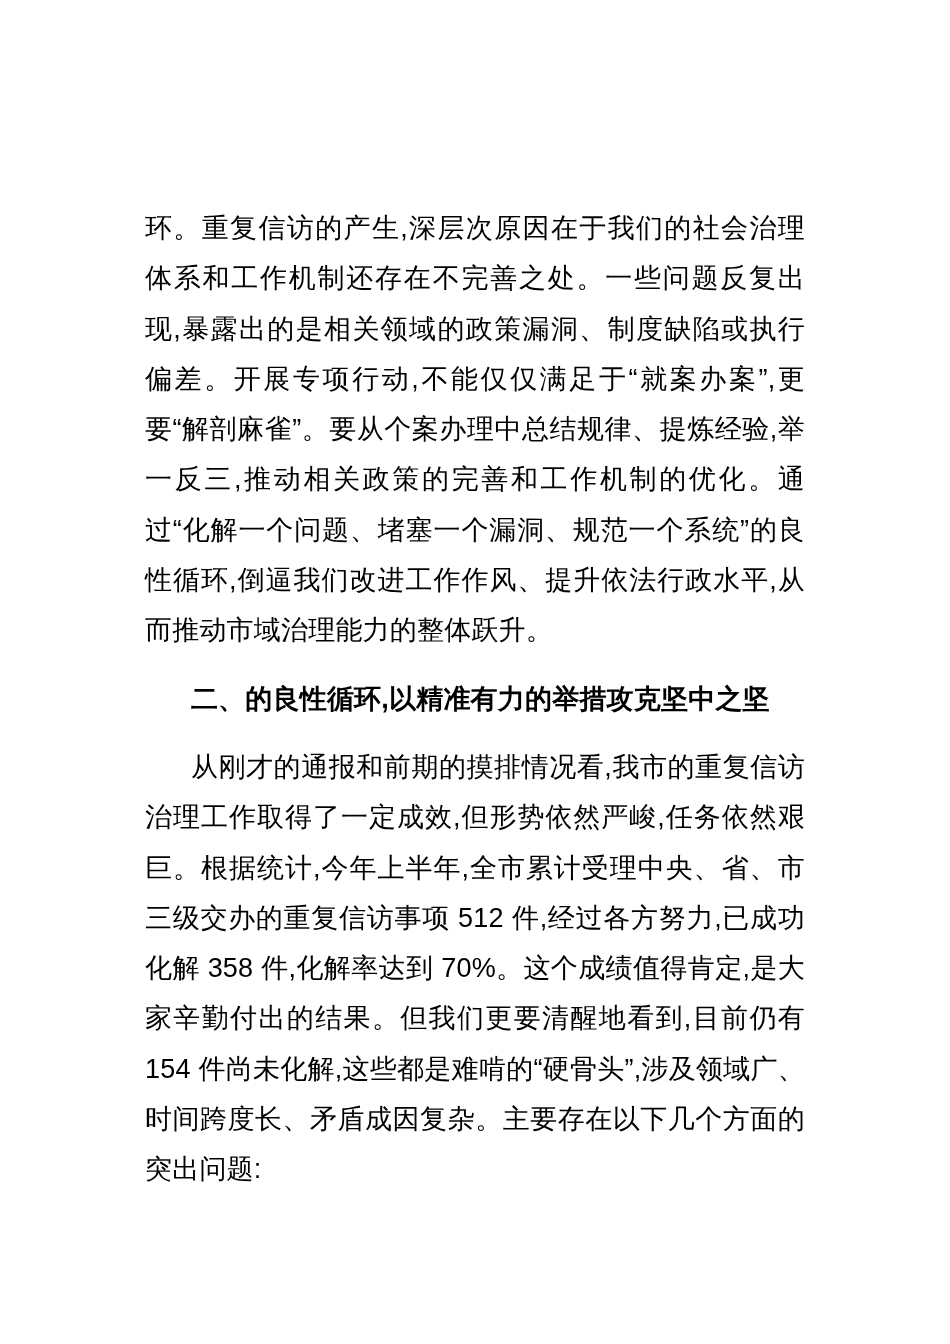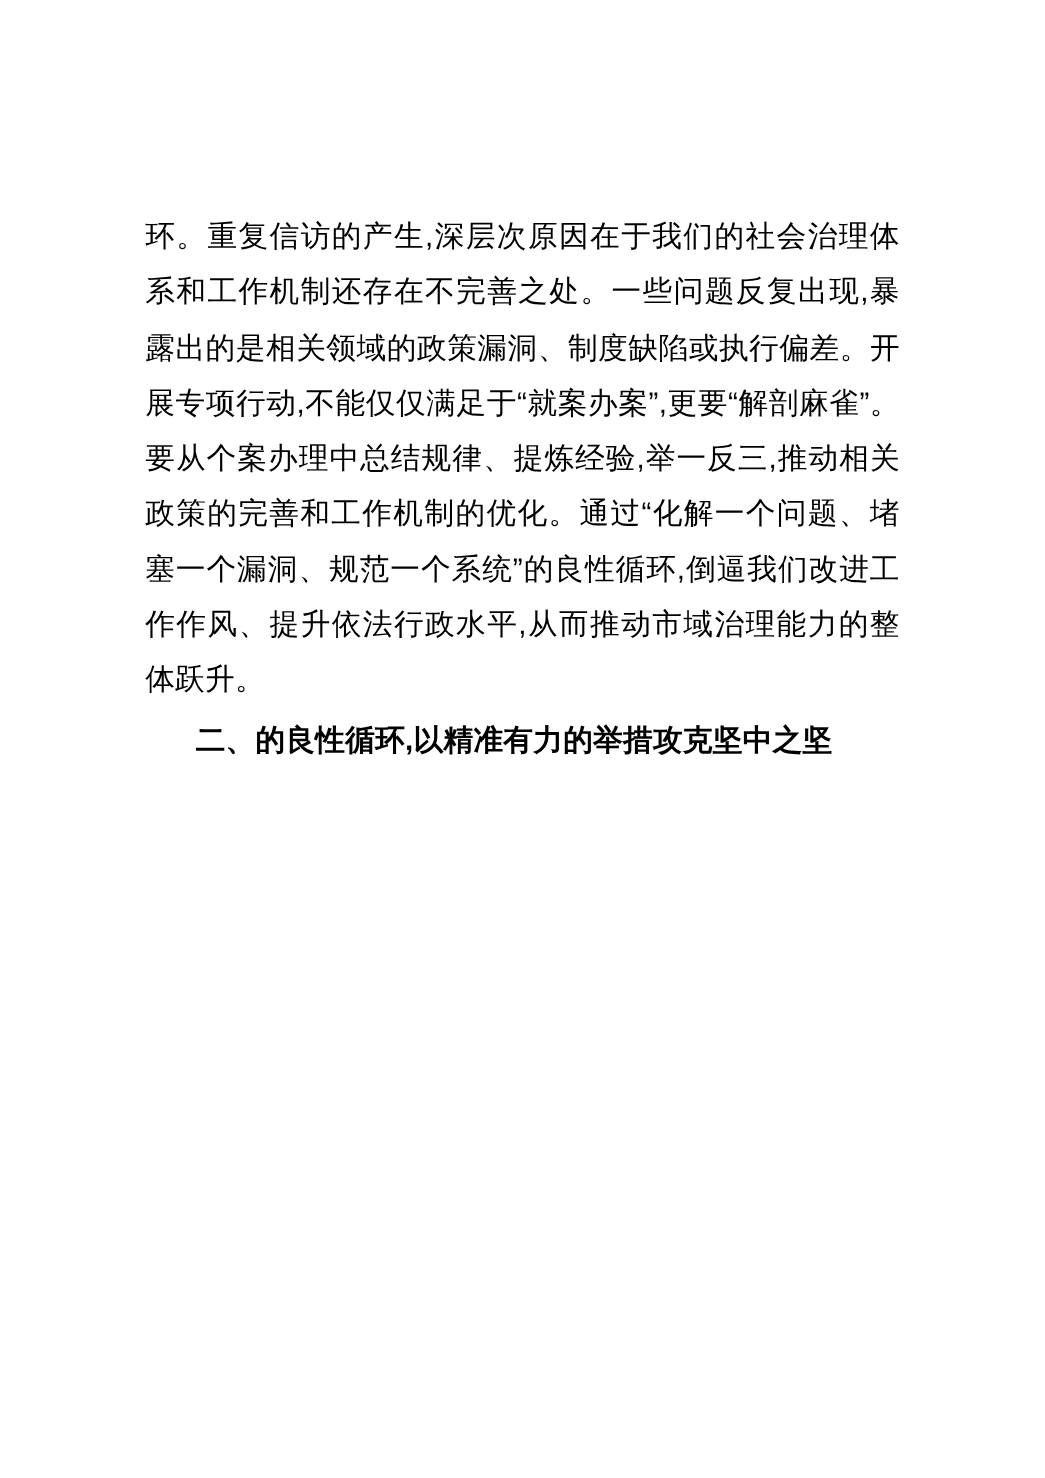--- a/index.html
+++ b/index.html
@@ -20,30 +20,31 @@
     background: #ffffff;
     color: #000000;
     font-family: "Liberation Sans", sans-serif;
     font-size: 27px;
     line-height: 50.3px;
     text-align: justify;
     text-justify: inter-ideograph;
     letter-spacing: 0.2px;
   }
   .para {
-    margin: 5px;
+    margin: 18px;
     padding: 0;
     text-indent: 1.7em;
   }
   .para.no-indent {
     text-indent: 0;
   }
   .para.heading {
     font-weight: bold;
   }
 </style>
 </head>
 <body>
 
 <div class="page">
   <p class="para no-indent">环。重复信访的产生,深层次原因在于我们的社会治理体系和工作机制还存在不完善之处。一些问题反复出现,暴露出的是相关领域的政策漏洞、制度缺陷或执行偏差。开展专项行动,不能仅仅满足于“就案办案”,更要“解剖麻雀”。要从个案办理中总结规律、提炼经验,举一反三,推动相关政策的完善和工作机制的优化。通过“化解一个问题、堵塞一个漏洞、规范一个系统”的良性循环,倒逼我们改进工作作风、提升依法行政水平,从而推动市域治理能力的整体跃升。</p>
   <p class="para heading">二、的良性循环,以精准有力的举措攻克坚中之坚</p>
+  <p class="para">从刚才的通报和前期的摸排情况看,我市的重复信访治理工作取得了一定成效,但形势依然严峻,任务依然艰巨。根据统计,今年上半年,全市累计受理中央、省、市三级交办的重复信访事项 512 件,经过各方努力,已成功化解 358 件,化解率达到 70%。这个成绩值得肯定,是大家辛勤付出的结果。但我们更要清醒地看到,目前仍有 154 件尚未化解,这些都是难啃的“硬骨头”,涉及领域广、时间跨度长、矛盾成因复杂。主要存在以下几个方面的突出问题:</p>
 </div>
 
 </body></html>

